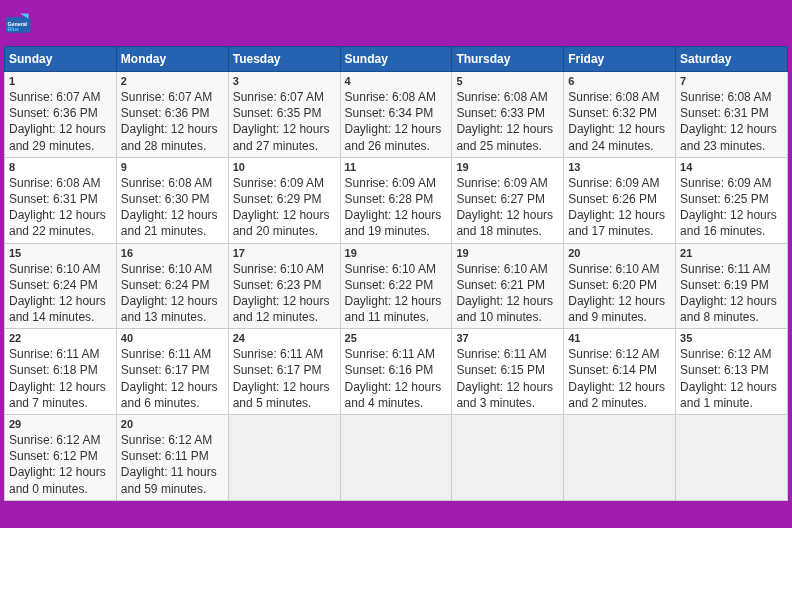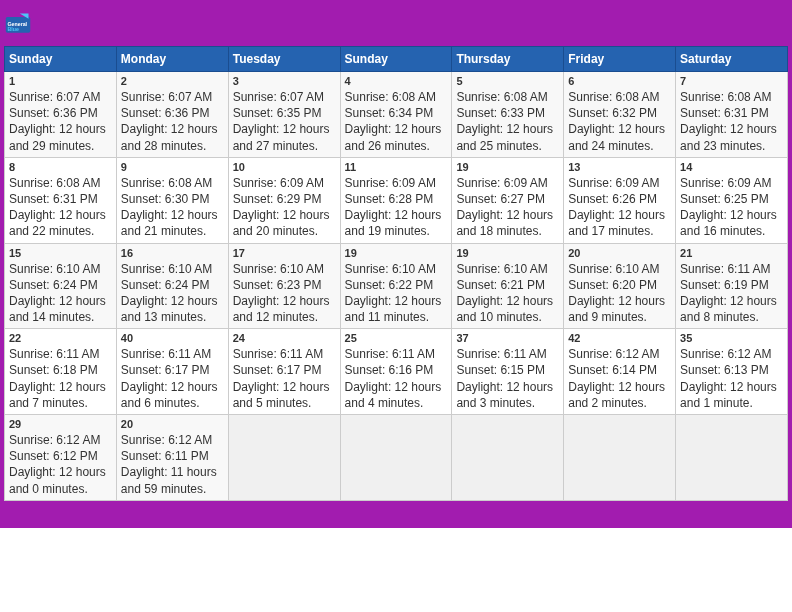--- a/index.html
+++ b/index.html
@@ -276,21 +276,21 @@
 Sunset: 6:16 PM
 Daylight: 12 hours and 4 minutes.</div>
           </td>
           <td>
             <span class="day-num">37</span>
             <div class="cell-text" style="white-space: pre-line;">Sunrise: 6:11 AM
 Sunset: 6:15 PM
 Daylight: 12 hours and 3 minutes.</div>
           </td>
           <td>
-            <span class="day-num">42</span>
+            <span class="day-num">41</span>
             <div class="cell-text" style="white-space: pre-line;">Sunrise: 6:12 AM
 Sunset: 6:14 PM
 Daylight: 12 hours and 2 minutes.</div>
           </td>
           <td>
             <span class="day-num">35</span>
             <div class="cell-text" style="white-space: pre-line;">Sunrise: 6:12 AM
 Sunset: 6:13 PM
 Daylight: 12 hours and 1 minute.</div>
           </td>

